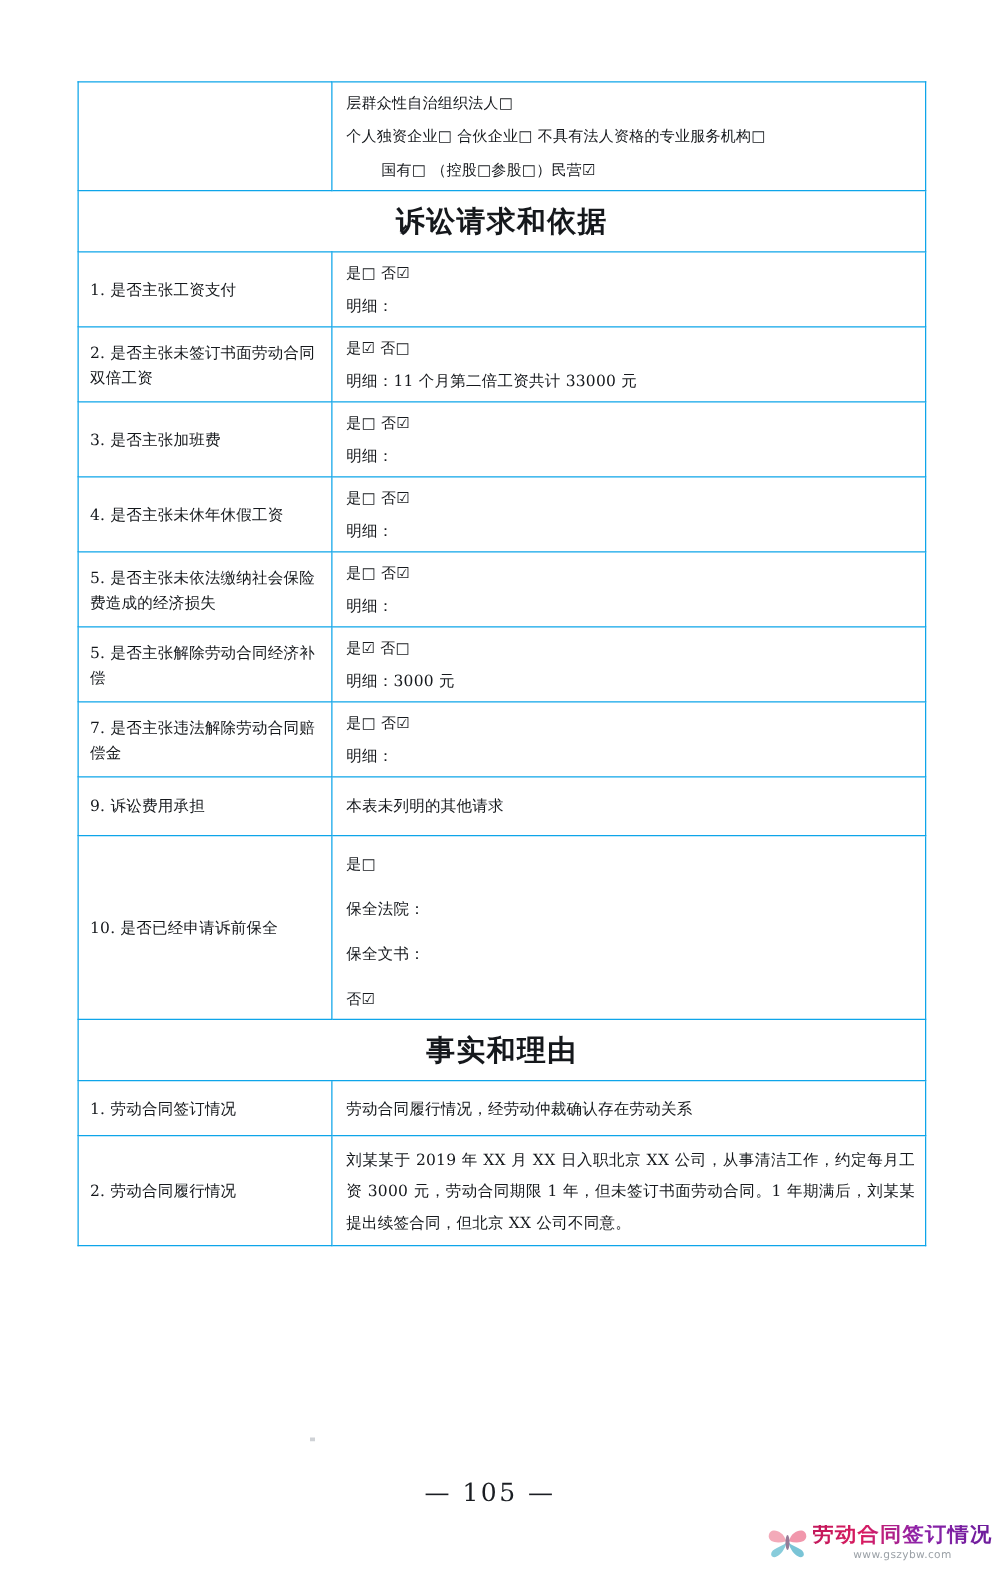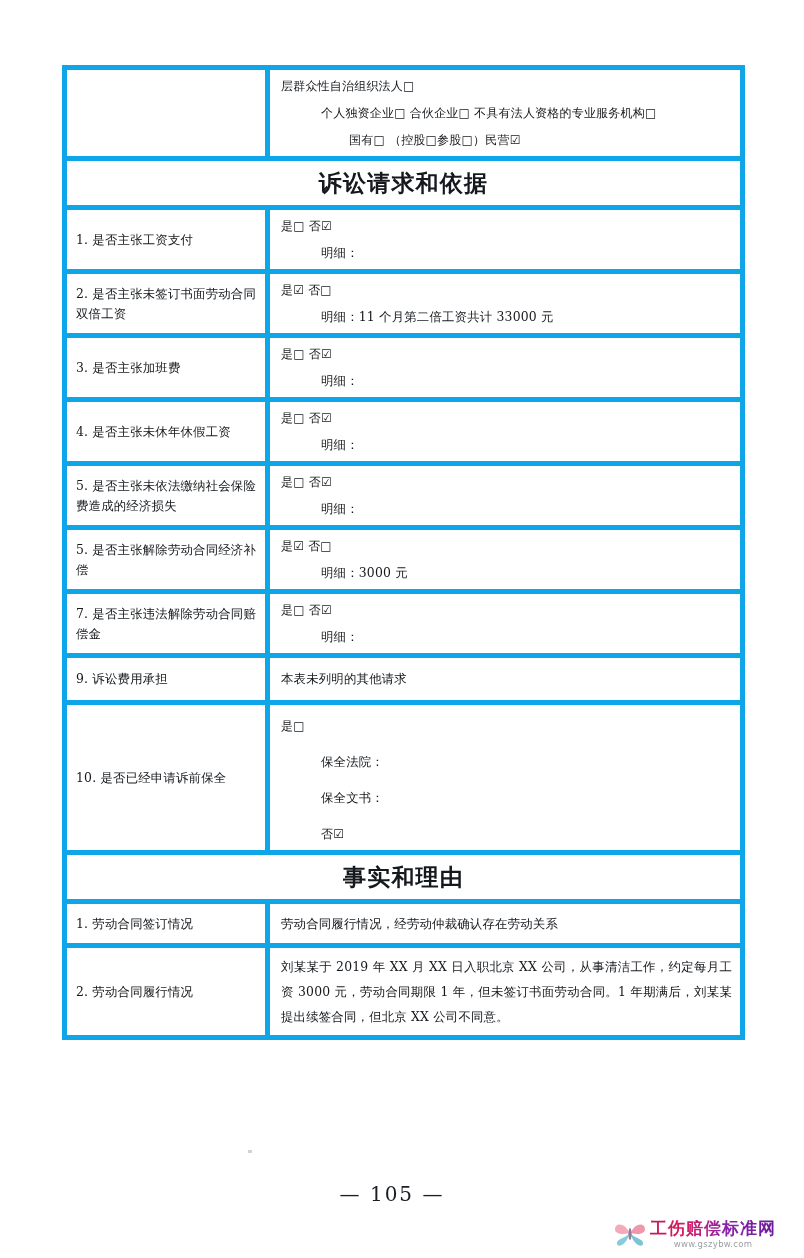--- a/index.html
+++ b/index.html
@@ -26,42 +26,42 @@
 
   table.form {
     position: absolute;
     left: 62px;
     top: 65px;
     width: 678px;
     border-collapse: collapse;
     table-layout: fixed;
   }
   table.form td {
-    border: 5px solid #0ea5e9;
+    border: 1px solid #0ea5e9;
     vertical-align: middle;
     padding: 0;
   }
   col.c-label { width: 203px; }
   col.c-value { width: 475px; }
 
   
   .label {
     font-size: 12.4px;
     line-height: 20px;
     padding: 6px 5px 6px 9px;
     letter-spacing: .2px;
   }
   .value {
     font-size: 12.4px;
     line-height: 20px;
     padding: 6px 8px 6px 11px;
     letter-spacing: .2px;
   }
   .value .ln { display: block; }
-  .value .ln + .ln { margin-top: 7px; margin-left: 40px; }
+  .value .ln + .ln { margin-top: 7px; }
 
   .value.justify .ln {
     text-align: justify;
     text-justify: inter-character;
     line-height: 25px;
   }
 
   .indent { display: inline-block; padding-left: 28px; }
 
   .cb { font-family: "DejaVu Sans", sans-serif; font-size: 12px; }
@@ -336,18 +336,18 @@
         <g opacity="0.92">
           <path d="M17 15 C14 5, 3 4, 3 11 C3 16, 10 17, 17 15 Z" fill="#f3a3b4"></path>
           <path d="M19 15 C22 5, 33 4, 33 11 C33 16, 26 17, 19 15 Z" fill="#f08fa6"></path>
           <path d="M17 16 C13 20, 4 21, 5 26 C6 30, 14 27, 17 17 Z" fill="#7ec8d8"></path>
           <path d="M19 16 C23 20, 32 21, 31 26 C30 30, 22 27, 19 17 Z" fill="#6fbfd3"></path>
           <ellipse cx="18" cy="16" rx="1.6" ry="6" fill="#8d6f8f"></ellipse>
         </g>
       </svg>
     </div>
     <div id="wm-text">
-      <span id="wm-title">工伤赔偿标准网</span>
+      <span id="wm-title">劳动合同签订情况</span>
       <span id="wm-url">www.gszybw.com</span>
     </div>
   </div>
 
 </div>
 
 </body></html>

